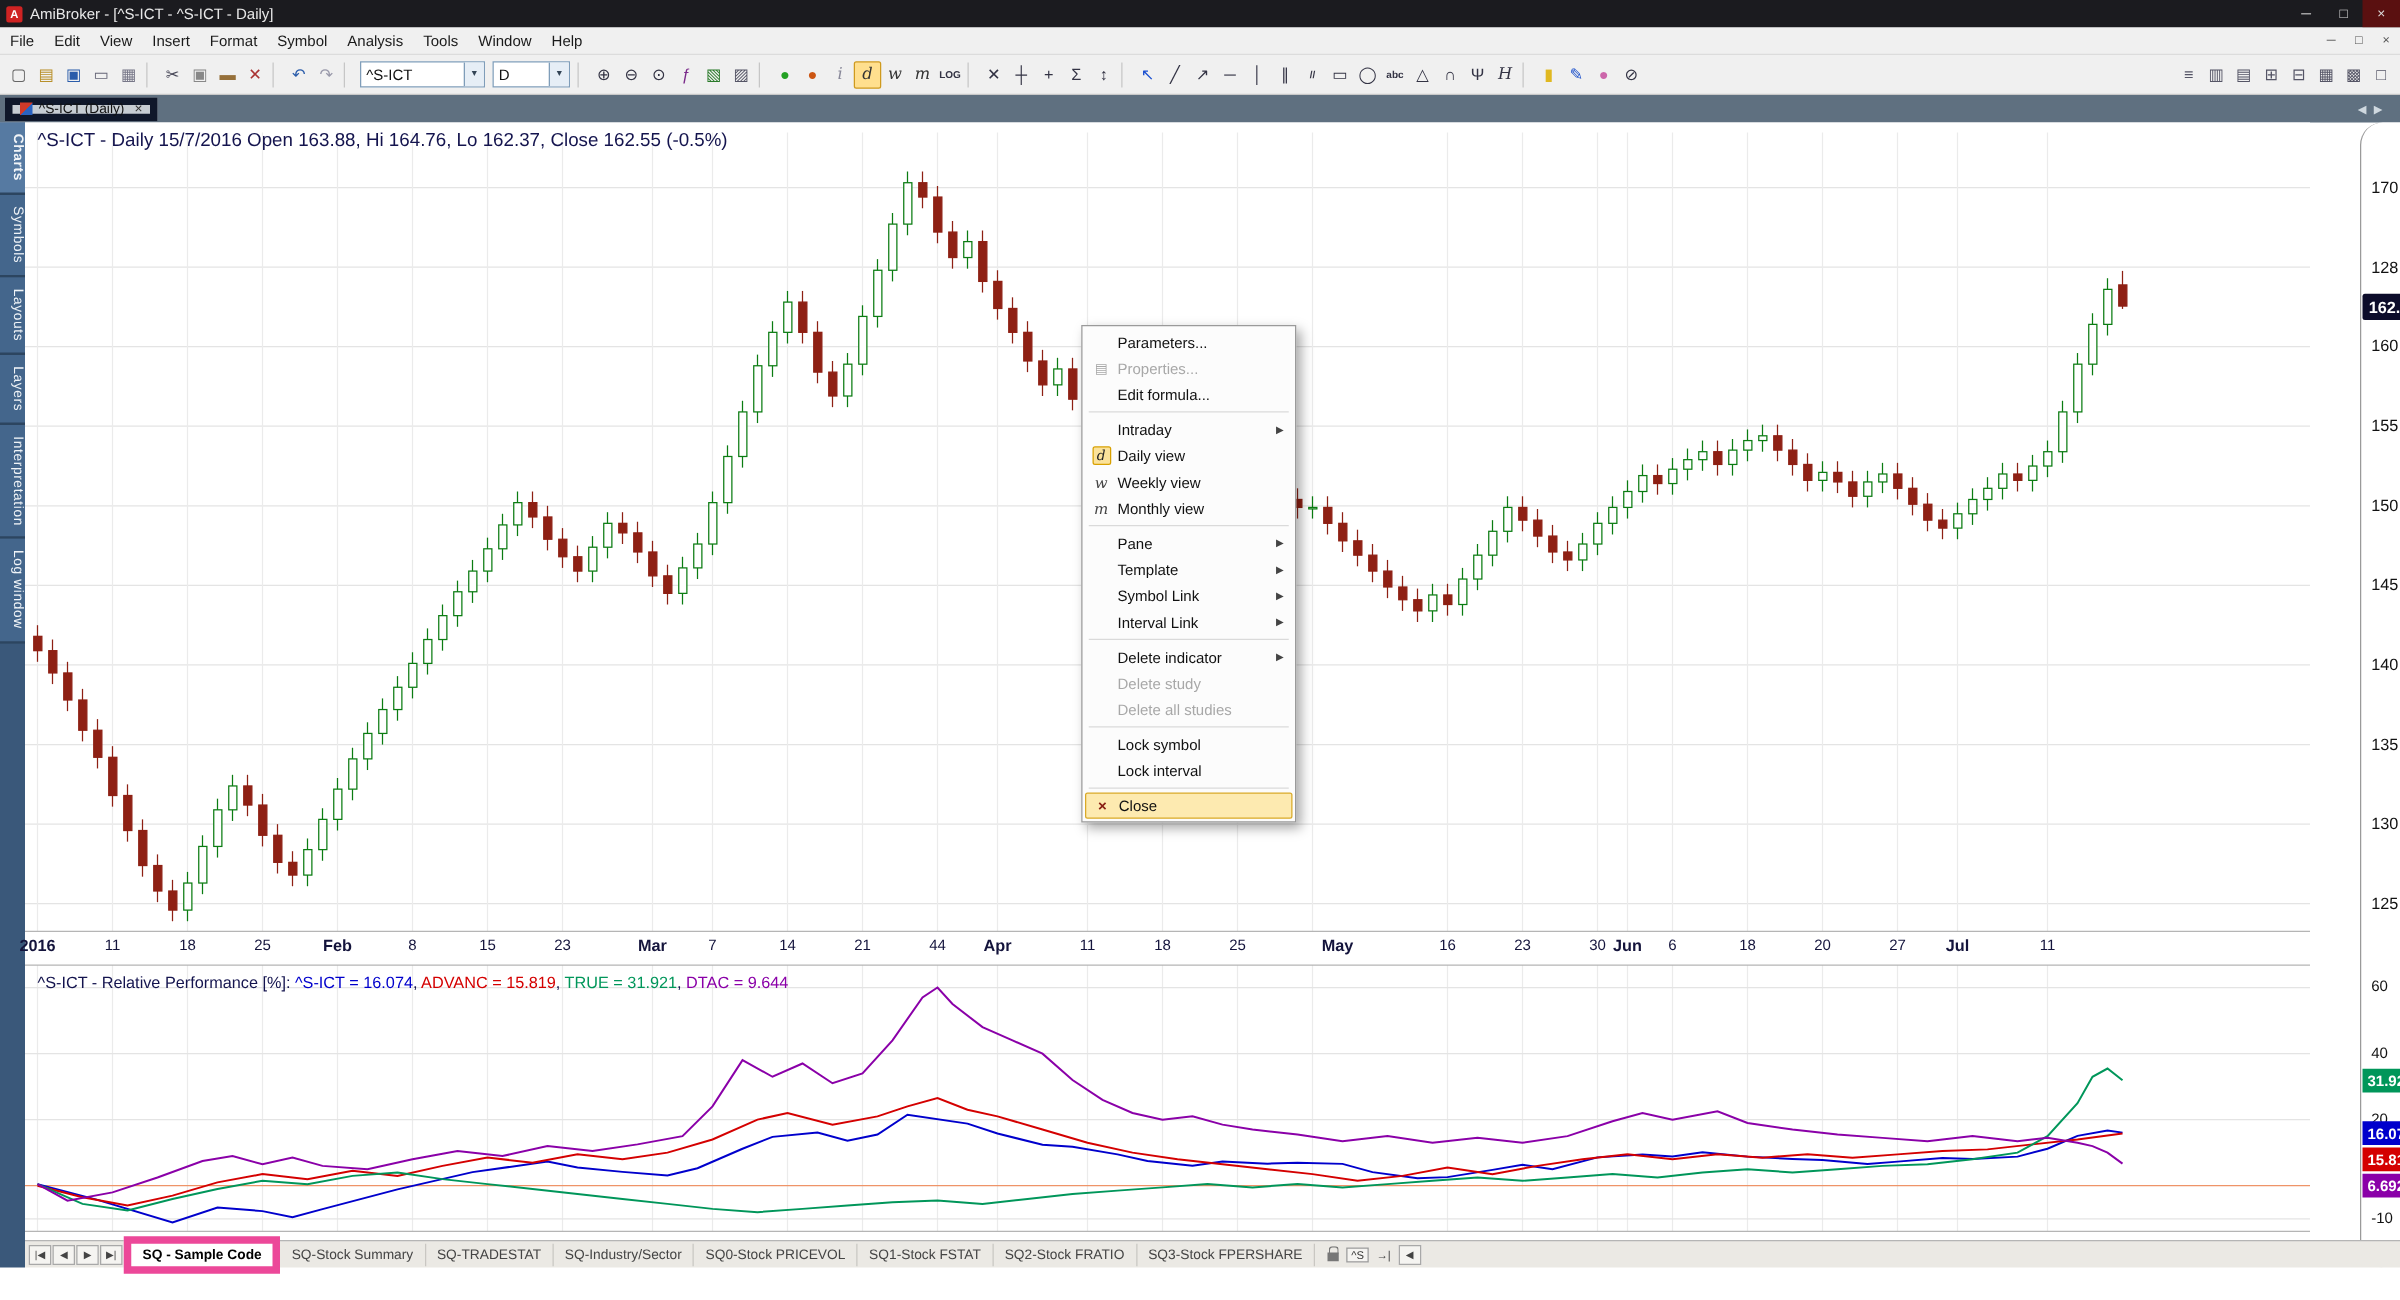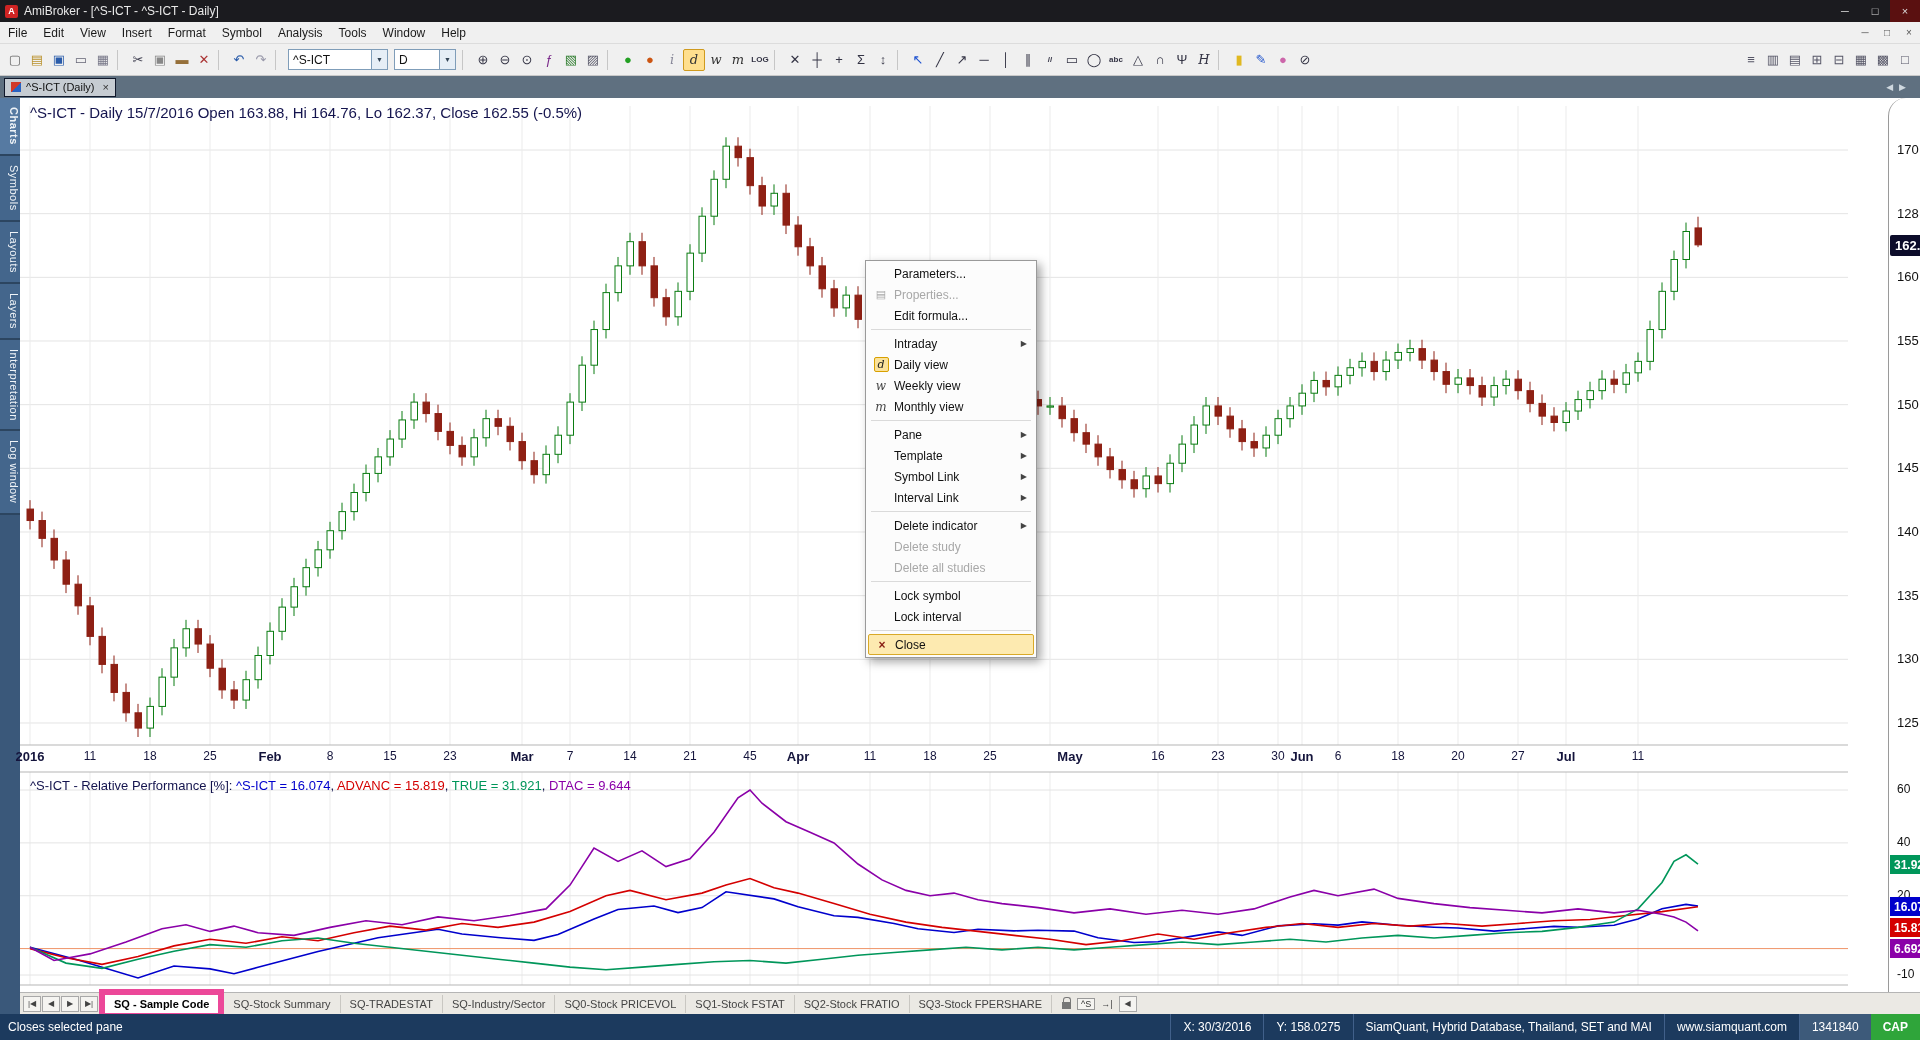--- a/index.html
+++ b/index.html
@@ -39,21 +39,21 @@
     font-size:12px; color:#111; margin:0 3px; flex:0 0 auto; }
   .tcombo .val { padding:0 4px; flex:1; white-space:nowrap; }
   .tcombo .drop { width:16px; height:100%; background:#e6eef6; border-left:1px solid #7f9db9;
     display:flex; align-items:center; justify-content:center; font-size:7px; color:#345; }
   .tright { margin-left:auto; display:flex; align-items:center; }
 
   
   .doctabbar { position:absolute; left:0; top:76px; width:1920px; height:22px; background:#5f7080;
     display:flex; align-items:center; padding-left:4px; }
   .doctab { height:19px; background:#c6ccd2; display:flex; align-items:center; gap:5px;
-    padding:0 6px; font-size:11px; color:#111; border:1px solid #0f172a; }
+    padding:0 6px; font-size:11px; color:#111; border:6px solid #0f172a; }
   .dticon { width:10px; height:10px; background:linear-gradient(135deg,#d03a2a 50%,#2a62c0 50%); }
   .dtclose { color:#333; font-size:11px; padding-left:3px; }
   .dtarrows { margin-left:auto; margin-right:8px; color:#cfd8df; font-size:9px; letter-spacing:6px; }
 
   
   .sidebar { position:absolute; left:0; top:98px; width:20px; height:916px; background:#3a587a;
     display:flex; flex-direction:column; }
   .side-tab { writing-mode:vertical-rl; color:#f0f4f8; font-size:11px; padding:9px 0;
     text-align:center; width:20px; background:#44668c; border-bottom:2px solid #2c4560;
     white-space:nowrap; letter-spacing:0.5px; }
@@ -604,21 +604,21 @@
       <div class="date-label" style="left: 130px;">18</div>
       <div class="date-label" style="left: 190px;">25</div>
       <div class="date-label major" style="left: 250px;">Feb</div>
       <div class="date-label" style="left: 310px;">8</div>
       <div class="date-label" style="left: 370px;">15</div>
       <div class="date-label" style="left: 430px;">23</div>
       <div class="date-label major" style="left: 502px;">Mar</div>
       <div class="date-label" style="left: 550px;">7</div>
       <div class="date-label" style="left: 610px;">14</div>
       <div class="date-label" style="left: 670px;">21</div>
-      <div class="date-label" style="left: 730px;">45</div>
+      <div class="date-label" style="left: 730px;">44</div>
       <div class="date-label major" style="left: 778px;">Apr</div>
       <div class="date-label" style="left: 850px;">11</div>
       <div class="date-label" style="left: 910px;">18</div>
       <div class="date-label" style="left: 970px;">25</div>
       <div class="date-label major" style="left: 1050px;">May</div>
       <div class="date-label" style="left: 1138px;">16</div>
       <div class="date-label" style="left: 1198px;">23</div>
       <div class="date-label" style="left: 1258px;">30</div>
       <div class="date-label major" style="left: 1282px;">Jun</div>
       <div class="date-label" style="left: 1318px;">6</div>
@@ -757,23 +757,14 @@
       <span class="sheet-tab">SQ2-Stock FRATIO</span>
       <span class="sheet-tab">SQ3-Stock FPERSHARE</span>
       <span class="sb-ctrl">
         <span class="mini-lock"></span>
         <span class="chip">^S</span>
         <span class="g">→|</span>
         <span class="nav-btn">◀</span>
       </span>
     </div>
 
-  <div class="statusbar">
-    <span class="sb-left">Closes selected pane</span>
-    <span class="sb-seg">X: 30/3/2016</span>
-    <span class="sb-seg">Y: 158.0275</span>
-    <span class="sb-seg">SiamQuant, Hybrid Database, Thailand, SET and MAI</span>
-    <span class="sb-seg">www.siamquant.com</span>
-    <span class="sb-seg sb-num">1341840</span>
-    <span class="sb-cap">CAP</span>
-  </div>
 
 </div>
 
 </body></html>

